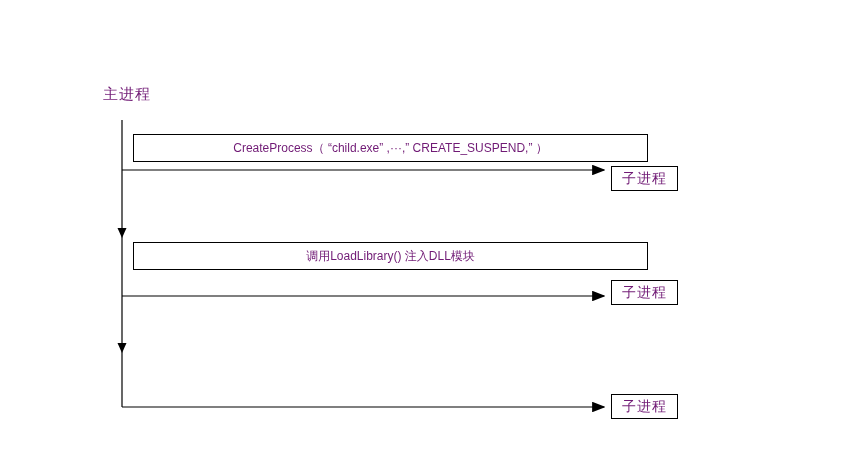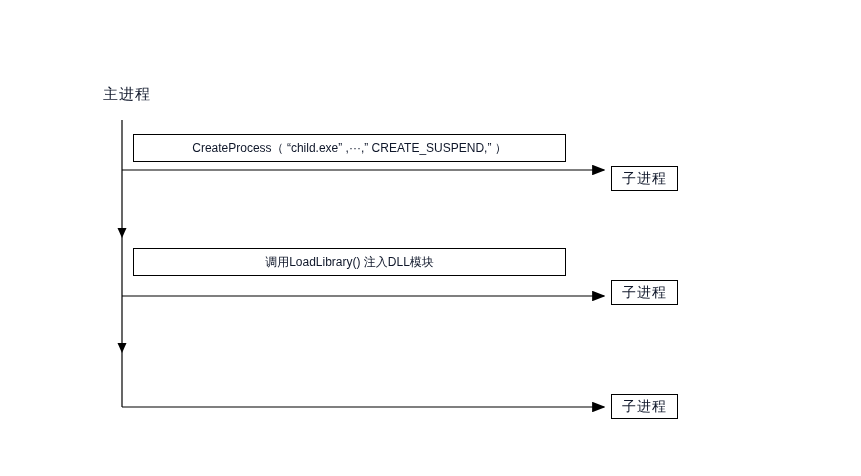--- a/index.html
+++ b/index.html
@@ -2,50 +2,50 @@
 <html><head>
 <meta charset="utf-8">
 <style>
   html, body { margin: 0; padding: 0; background: #ffffff; }
   .canvas {
     position: relative;
     width: 861px;
     height: 476px;
     background: #ffffff;
     font-family: "Liberation Sans", sans-serif;
-    color: #0f172a;
+    color: #701a75;
     overflow: hidden;
   }
   svg.connectors {
     position: absolute;
     left: 0; top: 0;
     width: 861px; height: 476px;
   }
   .label { position: absolute; white-space: nowrap; }
   .main-process-label {
     left: 103px; top: 85px;
     font-size: 15px;
     letter-spacing: 1px;
   }
   .action-box {
     position: absolute;
     left: 133px;
-    width: 433px;
+    width: 515px;
     height: 28px;
     border: 1px solid #000000;
     background: #ffffff;
     box-sizing: border-box;
     display: flex;
     align-items: center;
     justify-content: center;
     font-size: 12px;
     white-space: nowrap;
   }
   .action-box.step1 { top: 134px; }
-  .action-box.step2 { top: 248px; text-align: right; }
+  .action-box.step2 { top: 242px; text-align: right; }
   .action-box.step3 { top: 372px; }
   .child-box {
     position: absolute;
     left: 611px;
     width: 67px;
     height: 25px;
     border: 1px solid #000000;
     background: #ffffff;
     box-sizing: border-box;
     display: flex;

